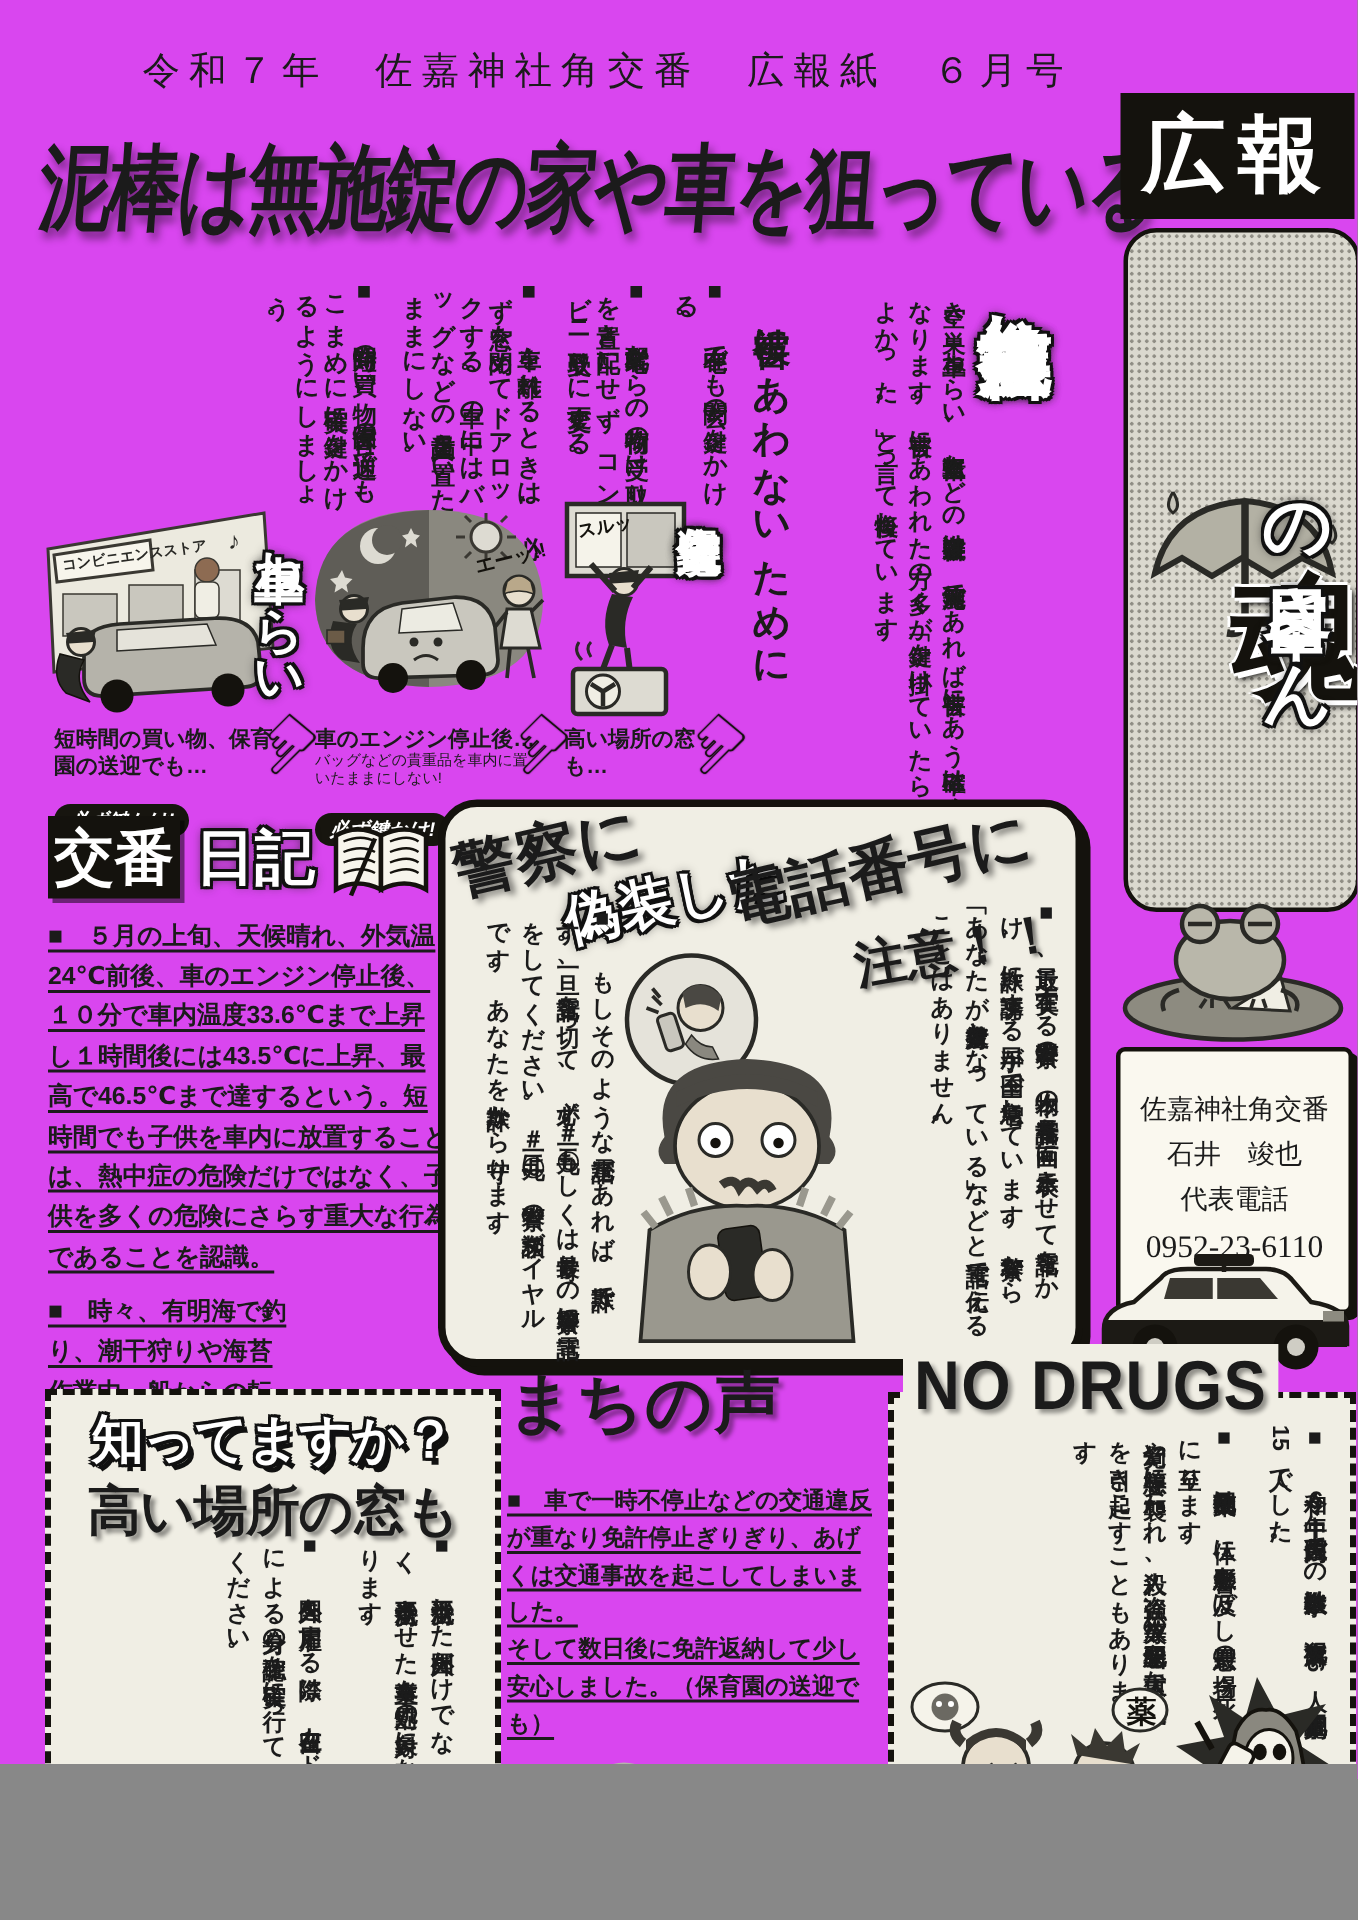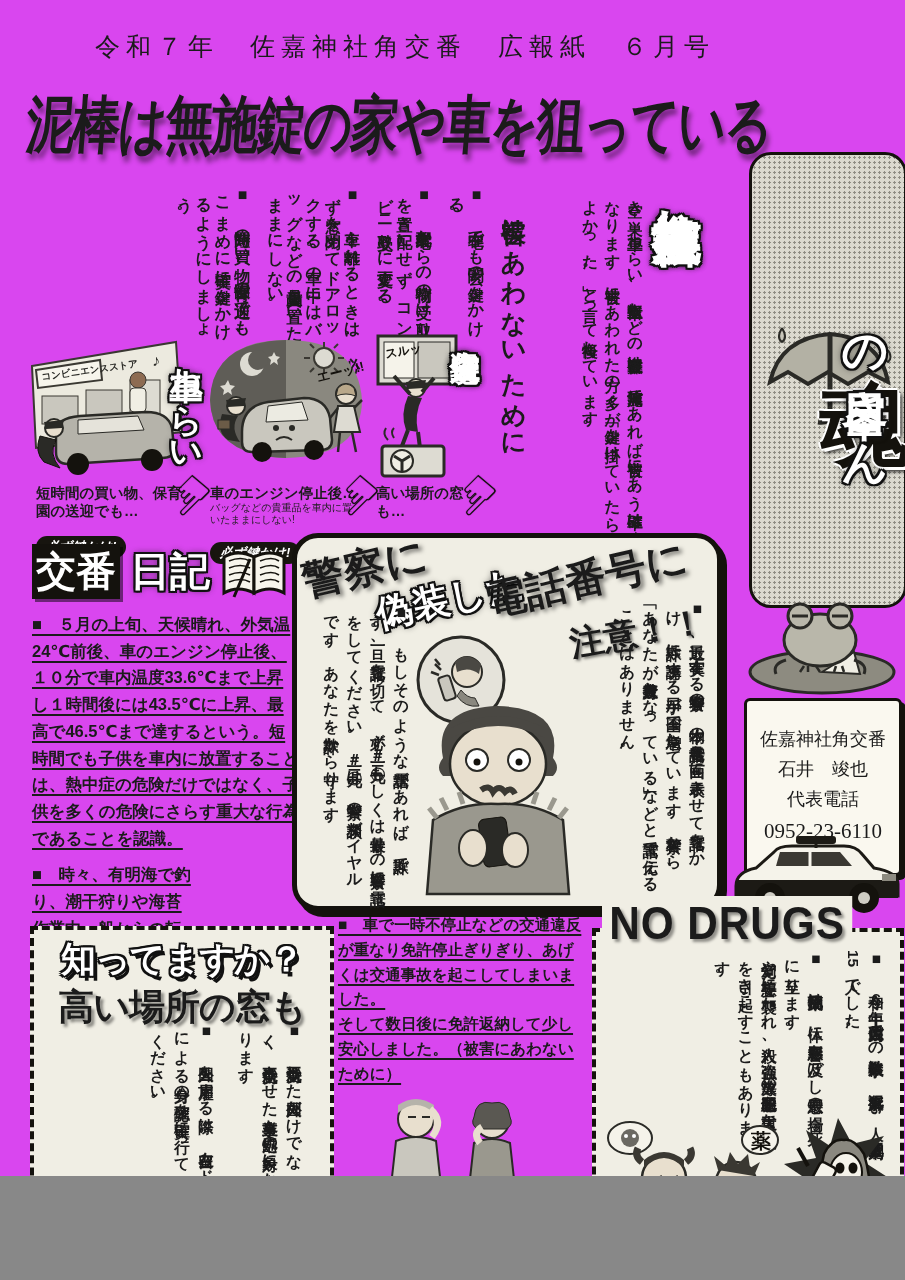--- a/index.html
+++ b/index.html
@@ -26,20 +26,22 @@
 </head>
 <body>
 
 <div id="page">
 
   <div class="abs" style="top:30px;left:55px;width:700px;text-align:center;font-size:25px;letter-spacing:6px;">令和７年　佐嘉神社角交番　広報紙　６月号</div>
 
   <div class="abs" style="top:84px;left:30px;width:720px;font-size:48px;font-weight:900;letter-spacing:-2px;
        transform:scaleY(1.3) skewX(-6deg);transform-origin:left top;text-shadow:3px 4px 5px rgba(0,0,0,.45);white-space:nowrap;">泥棒は無施錠の家や車を狙っている</div>
 
+  <div class="abs" style="top:62px;left:747px;width:156px;height:84px;background:#14120d;color:#fff;
+       display:flex;align-items:center;justify-content:center;font-size:56px;font-weight:900;letter-spacing:8px;">広報</div>
 
   <div class="abs halftone" style="top:152px;left:749px;width:152px;height:450px;border:3px solid #14120d;border-radius:22px;">
     <svg class="abs" style="top:165px;left:8px;" width="138" height="110" viewBox="0 0 138 110">
       <path d="M10 62 Q20 18 70 14 Q120 18 128 62 L108 52 L88 64 L68 52 L48 64 L28 52 Z" fill="#b3b1a4" stroke="#2a2a26" stroke-width="4"></path>
       <path d="M70 14 L70 92 Q70 104 58 102" fill="none" stroke="#2a2a26" stroke-width="5"></path>
       <path d="M22 8 q6 10 0 14 q-6 -4 0 -14" fill="#c7c5ba" stroke="#2a2a26" stroke-width="2"></path>
       <path d="M118 70 q6 10 0 14 q-6 -4 0 -14" fill="#c7c5ba" stroke="#2a2a26" stroke-width="2"></path>
       <path d="M128 30 q5 8 0 12 q-5 -3 0 -12" fill="#c7c5ba" stroke="#2a2a26" stroke-width="2"></path>
     </svg>
     <div class="abs v" style="top:14px;left:0;width:152px;height:430px;text-align:center;margin:auto;left:24px;">
@@ -281,22 +283,23 @@
       <circle cx="170" cy="28" r="17" fill="#5c4436" stroke="#2a2a26" stroke-width="2"></circle>
       <path d="M152 22 Q170 4 188 22 L188 14 Q170 2 152 14 Z" fill="#14120d"></path>
       <path d="M150 50 Q170 42 190 50 L194 84 L146 84 Z" fill="#4a4843" stroke="#2a2a26" stroke-width="2"></path>
       <circle cx="208" cy="36" r="15" fill="#e8dfce" stroke="#2a2a26" stroke-width="2"></circle>
       <path d="M192 34 q-4 26 8 32 l16 0 q12 -8 8 -32 q-6 -16 -16 -14 q-12 -2 -16 14 Z" fill="#dcd3c0" stroke="#2a2a26"></path>
       <path d="M196 58 Q208 52 222 58 L226 86 L190 86 Z" fill="#b9b7aa" stroke="#2a2a26" stroke-width="2"></path>
     </svg>
   </div>
 
   <div class="abs" style="top:906px;left:338px;width:250px;">
-    <p class="para ul" style="margin:7px 0 0 0;font-size:15.5px;line-height:1.6;">■　車で一時不停止などの交通違反が重なり免許停止ぎりぎり、あげくは交通事故を起こしてしまいました。</p>
-    <p class="para ul" style="margin:0;font-size:15.5px;line-height:1.6;">そして数日後に免許返納して少し安心しました。（被害にあわないために）</p>
+    <div style="font-size:44px;font-weight:900;letter-spacing:1px;text-shadow:3px 3px 3px rgba(0,0,0,.4);">まちの声</div>
+    <p class="para ul" style="margin:24px 0 0 0;font-size:15.5px;line-height:1.6;">■　車で一時不停止などの交通違反が重なり免許停止ぎりぎり、あげくは交通事故を起こしてしまいました。</p>
+    <p class="para ul" style="margin:0;font-size:15.5px;line-height:1.6;">そして数日後に免許返納して少し安心しました。（保育園の送迎でも）</p>
     <svg style="margin:4px 0 0 30px;" width="180" height="88" viewBox="0 0 180 88">
       <circle cx="48" cy="28" r="18" fill="#e8dfce" stroke="#2a2a26" stroke-width="2"></circle>
       <path d="M30 22 Q48 6 66 22 L66 14 Q48 2 30 14 Z" fill="#b5b3aa"></path>
       <path d="M40 26 h8 m6 0 h8" stroke="#2a2a26" stroke-width="2"></path>
       <path d="M28 50 Q48 42 68 50 L72 86 L24 86 Z" fill="#c9c7be" stroke="#2a2a26" stroke-width="2"></path>
       <path d="M64 46 Q76 30 62 18" fill="none" stroke="#e8dfce" stroke-width="7"></path>
       <circle cx="124" cy="30" r="17" fill="#e8dfce" stroke="#2a2a26" stroke-width="2"></circle>
       <path d="M106 26 q2 -18 18 -14 q16 -4 18 14 q4 8 -4 12 l-28 0 q-8 -4 -4 -12 Z" fill="#5a5852" stroke="#2a2a26"></path>
       <path d="M106 52 Q124 44 142 52 L146 88 L102 88 Z" fill="#9a988e" stroke="#2a2a26" stroke-width="2"></path>
       <path d="M112 52 Q104 42 114 36" fill="none" stroke="#e8dfce" stroke-width="7"></path>

